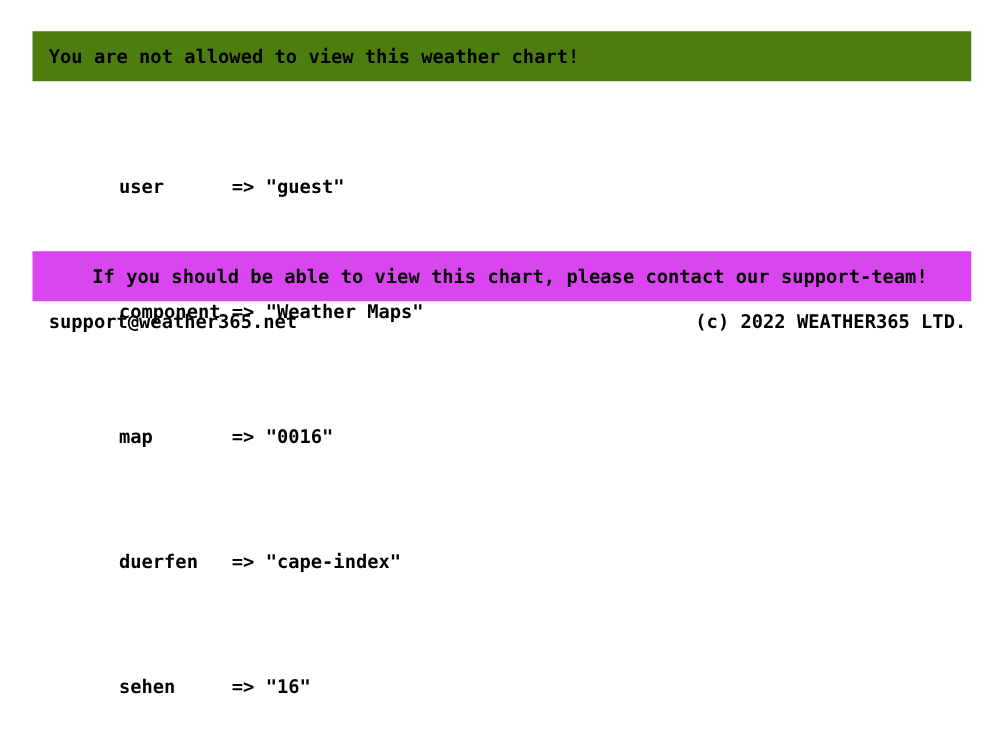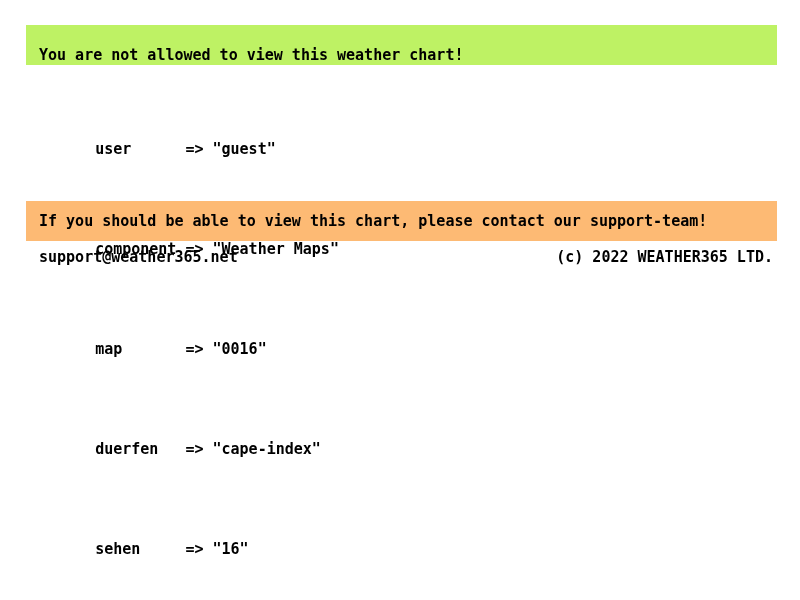--- a/index.html
+++ b/index.html
@@ -53,21 +53,21 @@
     width: 734px;
     display: flex;
     justify-content: space-between;
     line-height: 20px;
     white-space: pre;
   }
 </style>
 </head>
 <body>
 
-<div class="banner banner-red" style="background: #bef264; justify-content: flex-end;">
+<div class="banner banner-red" style="background: #4d7c0f;">
   <div>You are not allowed to view this weather chart!</div>
 </div>
 
 <div class="details">
   <div class="kv-row">
     <span class="kv-key">user</span><span class="kv-arrow">=&gt;</span><span>"guest"</span>
   </div>
   <div class="kv-row">
     <span class="kv-key">component</span><span class="kv-arrow">=&gt;</span><span>"Weather Maps"</span>
   </div>
@@ -75,20 +75,20 @@
     <span class="kv-key">map</span><span class="kv-arrow">=&gt;</span><span>"0016"</span>
   </div>
   <div class="kv-row">
     <span class="kv-key">duerfen</span><span class="kv-arrow">=&gt;</span><span>"cape-index"</span>
   </div>
   <div class="kv-row">
     <span class="kv-key">sehen</span><span class="kv-arrow">=&gt;</span><span>"16"</span>
   </div>
 </div>
 
-<div class="banner banner-green" style="background: #fdba74;">
+<div class="banner banner-green" style="background: #d946ef; align-items: center;">
   <div>If you should be able to view this chart, please contact our support-team!</div>
 </div>
 
 <div class="footer">
   <span>support@weather365.net</span>
   <span>(c) 2022 WEATHER365 LTD.</span>
 </div>
 
 </body></html>

